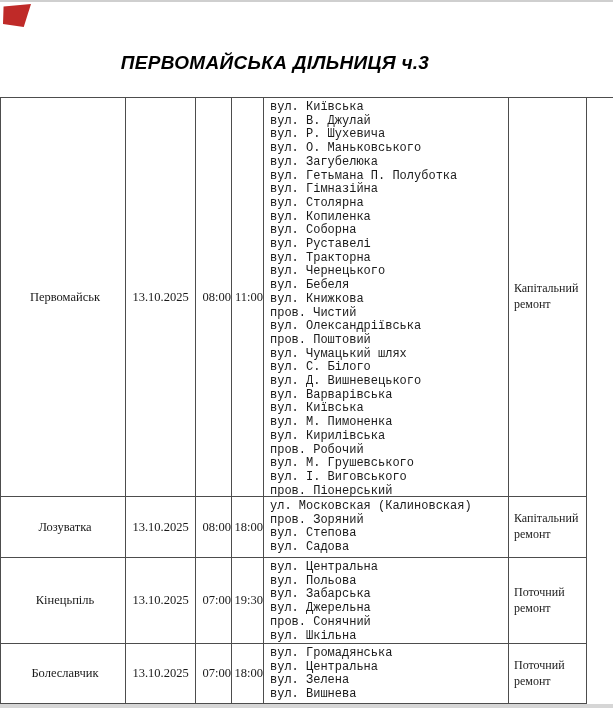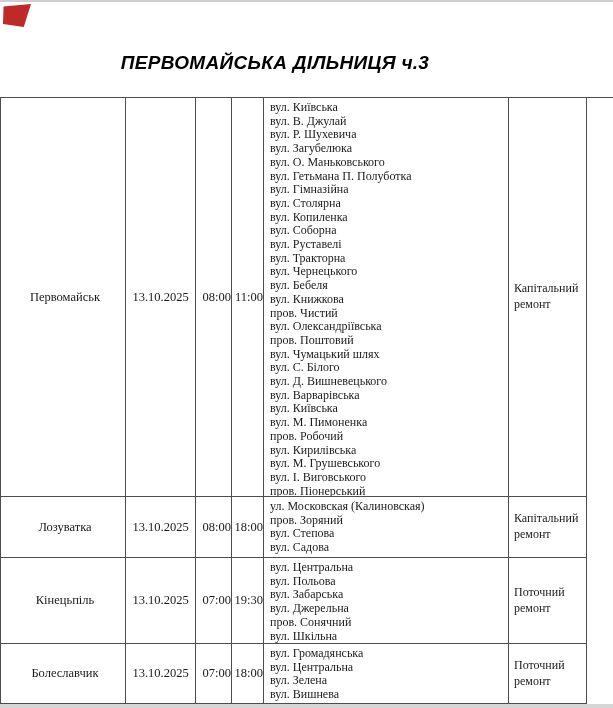--- a/index.html
+++ b/index.html
@@ -32,21 +32,21 @@
   }
   .c-name{width:125px;padding-left:4px;justify-content:center;}
   .c-date{width:70px;justify-content:center;}
   .c-start{width:36px;justify-content:flex-end;}
   .c-end{width:32px;justify-content:flex-end;}
   .c-streets{
     width:245px;display:block;padding:3px 2px 0 6px;
     font-size:12px;line-height:13.7px;align-items:flex-start;
   }
   .c-work{width:78px;padding-left:5px;line-height:1.32;font-size:12px;}
-  .street-line{white-space:nowrap;}
+  .street-line{white-space:nowrap;font-family:Liberation Mono, monospace;}
 </style>
 </head>
 <body>
 
 <div>
   <div class="edge-bar top"></div>
   <div class="corner-logo" style="background: rgb(191, 42, 40);"></div>
   <div class="doc-title">ПЕРВОМАЙСЬКА ДІЛЬНИЦЯ ч.3</div>
   <div class="schedule-table">
       <div class="trow" style="height: 399px;">
@@ -59,43 +59,43 @@
     <div class="cell c-start">
           <span>08:00</span>
         </div>
     <div class="cell c-end">
           <span>11:00</span>
         </div>
     <div class="cell c-streets">
           <div class="street-line">вул. Київська</div>
           <div class="street-line">вул. В. Джулай</div>
           <div class="street-line">вул. Р. Шухевича</div>
+          <div class="street-line">вул. О. Маньковського</div>
           <div class="street-line">вул. Загубелюка</div>
-          <div class="street-line">вул. О. Маньковського</div>
           <div class="street-line">вул. Гетьмана П. Полуботка</div>
           <div class="street-line">вул. Гімназійна</div>
           <div class="street-line">вул. Столярна</div>
           <div class="street-line">вул. Копиленка</div>
           <div class="street-line">вул. Соборна</div>
           <div class="street-line">вул. Руставелі</div>
           <div class="street-line">вул. Тракторна</div>
           <div class="street-line">вул. Чернецького</div>
           <div class="street-line">вул. Бебеля</div>
           <div class="street-line">вул. Книжкова</div>
           <div class="street-line">пров. Чистий</div>
           <div class="street-line">вул. Олександріївська</div>
           <div class="street-line">пров. Поштовий</div>
           <div class="street-line">вул. Чумацький шлях</div>
           <div class="street-line">вул. С. Білого</div>
           <div class="street-line">вул. Д. Вишневецького</div>
           <div class="street-line">вул. Варварівська</div>
           <div class="street-line">вул. Київська</div>
           <div class="street-line">вул. М. Пимоненка</div>
+          <div class="street-line">вул. Кирилівська</div>
           <div class="street-line">пров. Робочий</div>
-          <div class="street-line">вул. Кирилівська</div>
           <div class="street-line">вул. М. Грушевського</div>
           <div class="street-line">вул. І. Виговського</div>
           <div class="street-line">пров. Піонерський</div>
         </div>
     <div class="cell c-work">
           <span>Капітальний ремонт</span>
         </div>
   </div>
       <div class="trow" style="height: 61px;">
     <div class="cell c-name">

